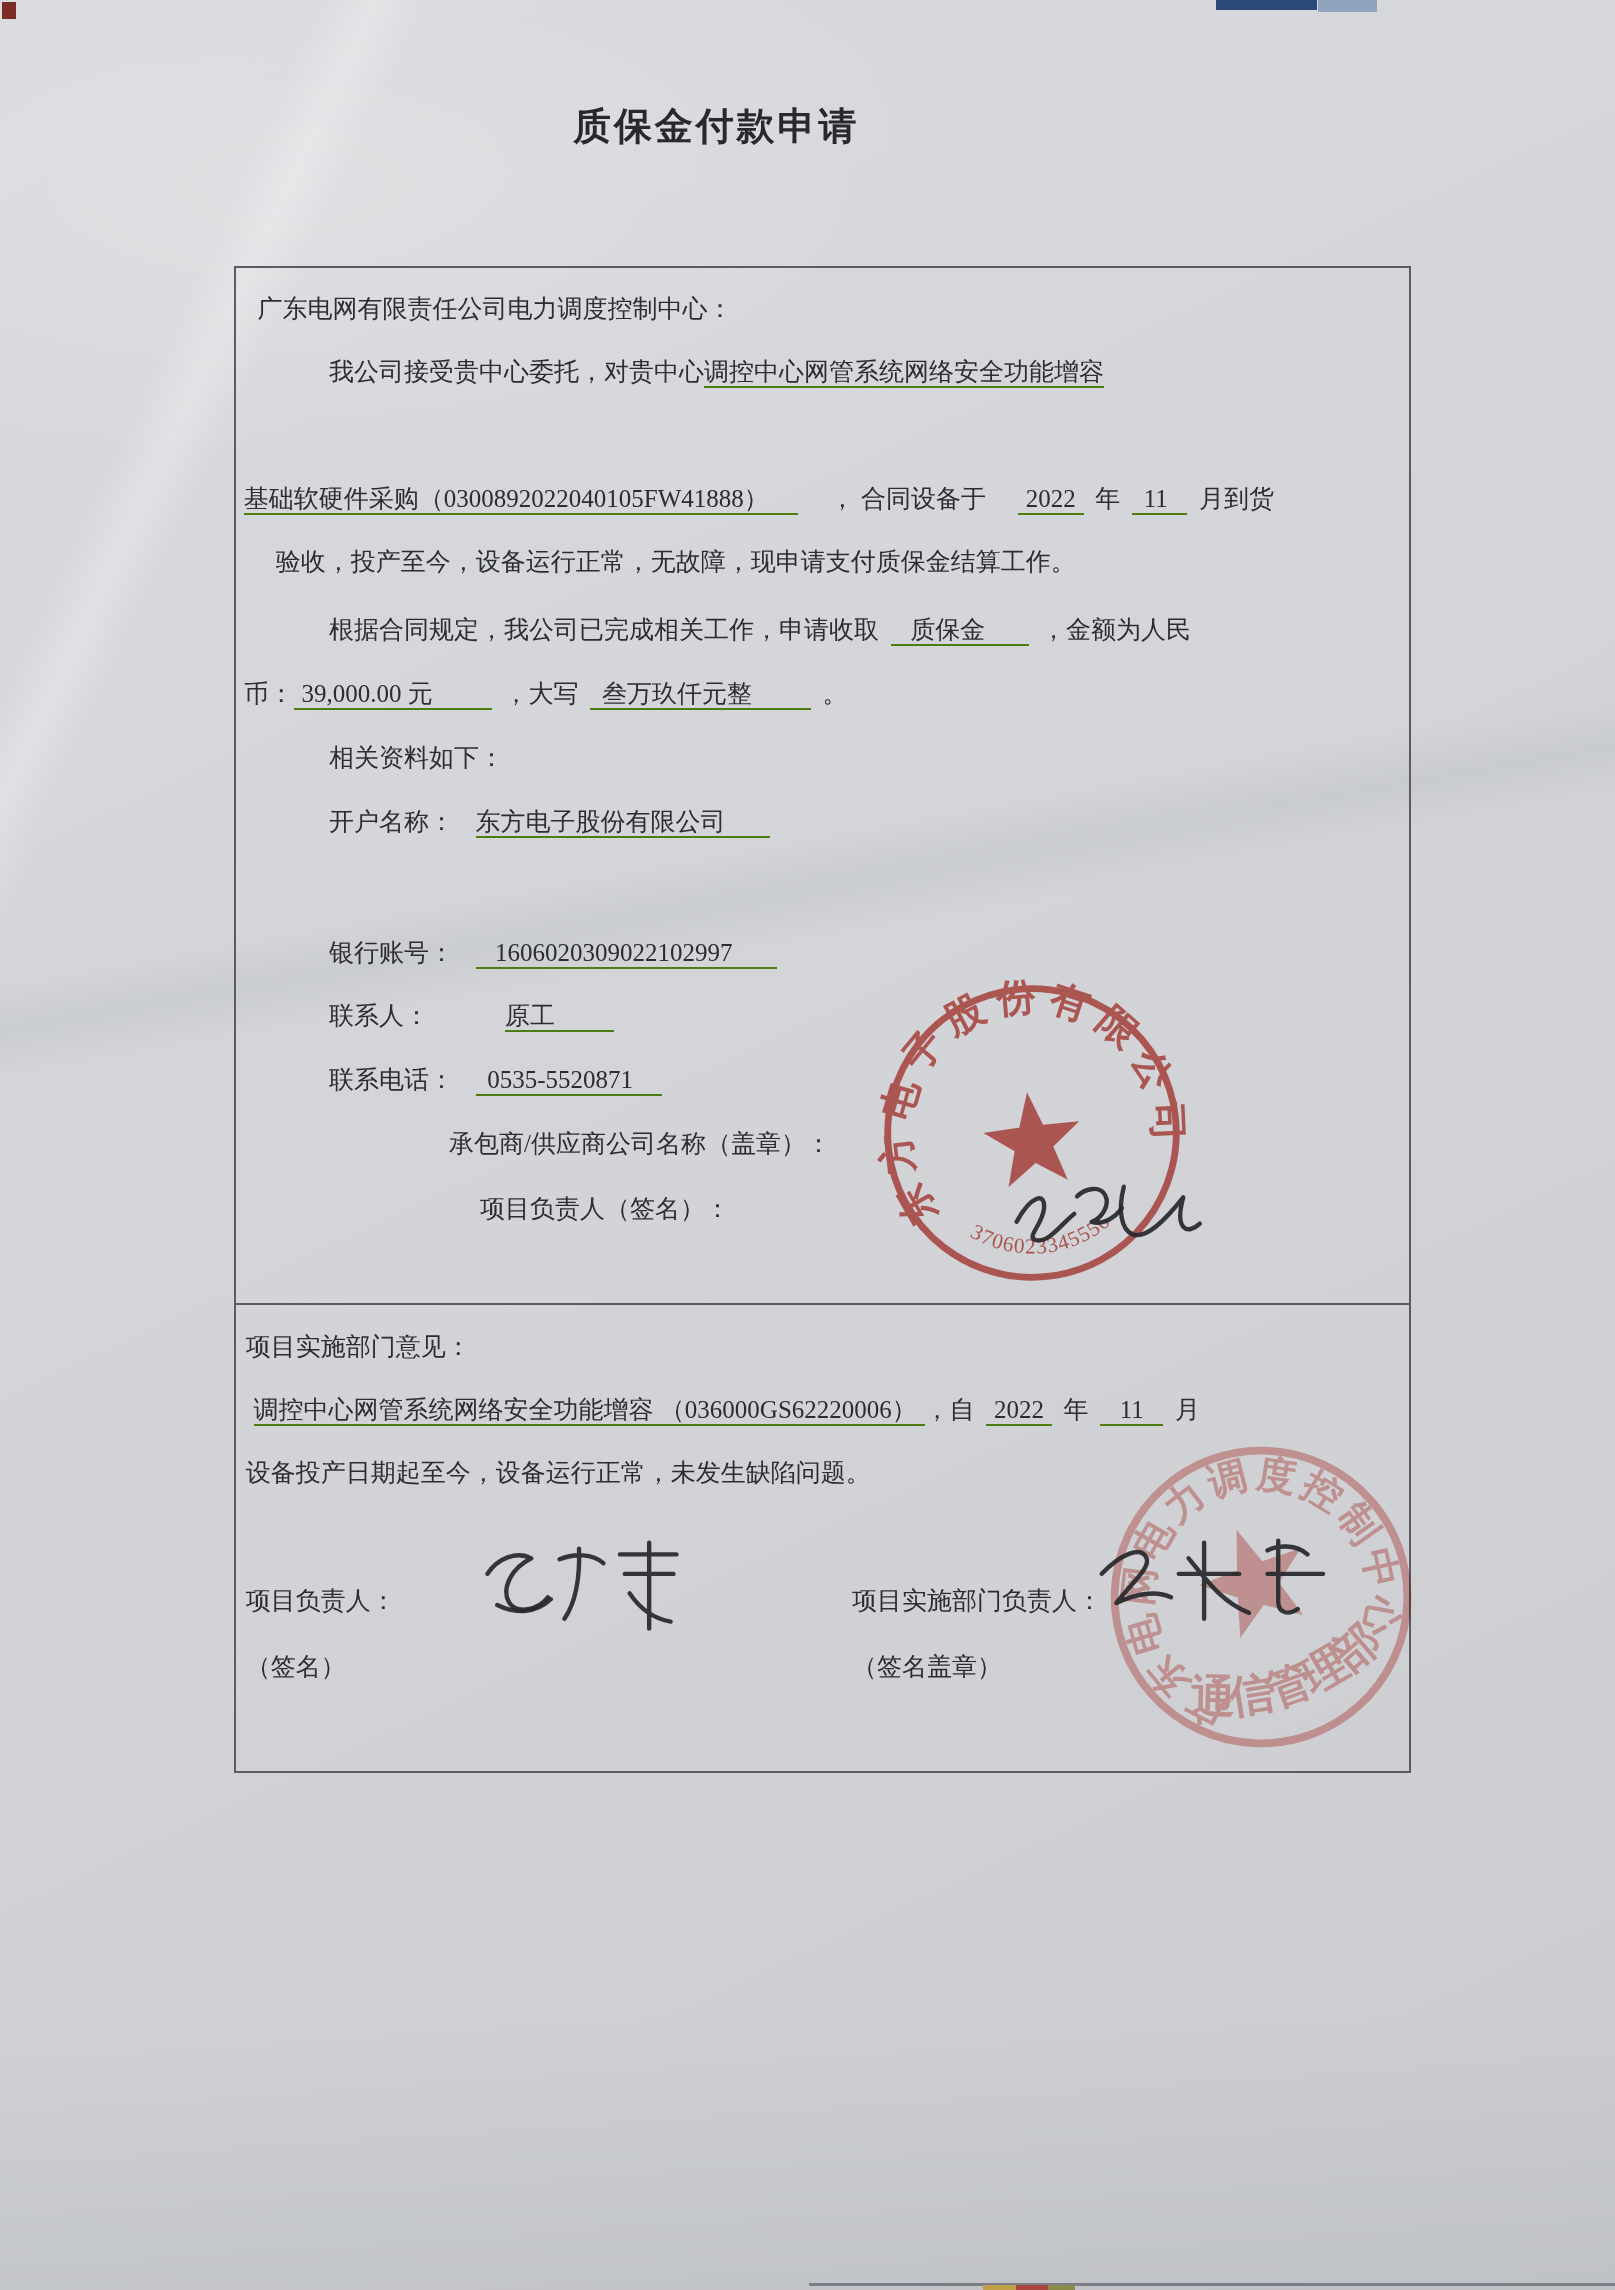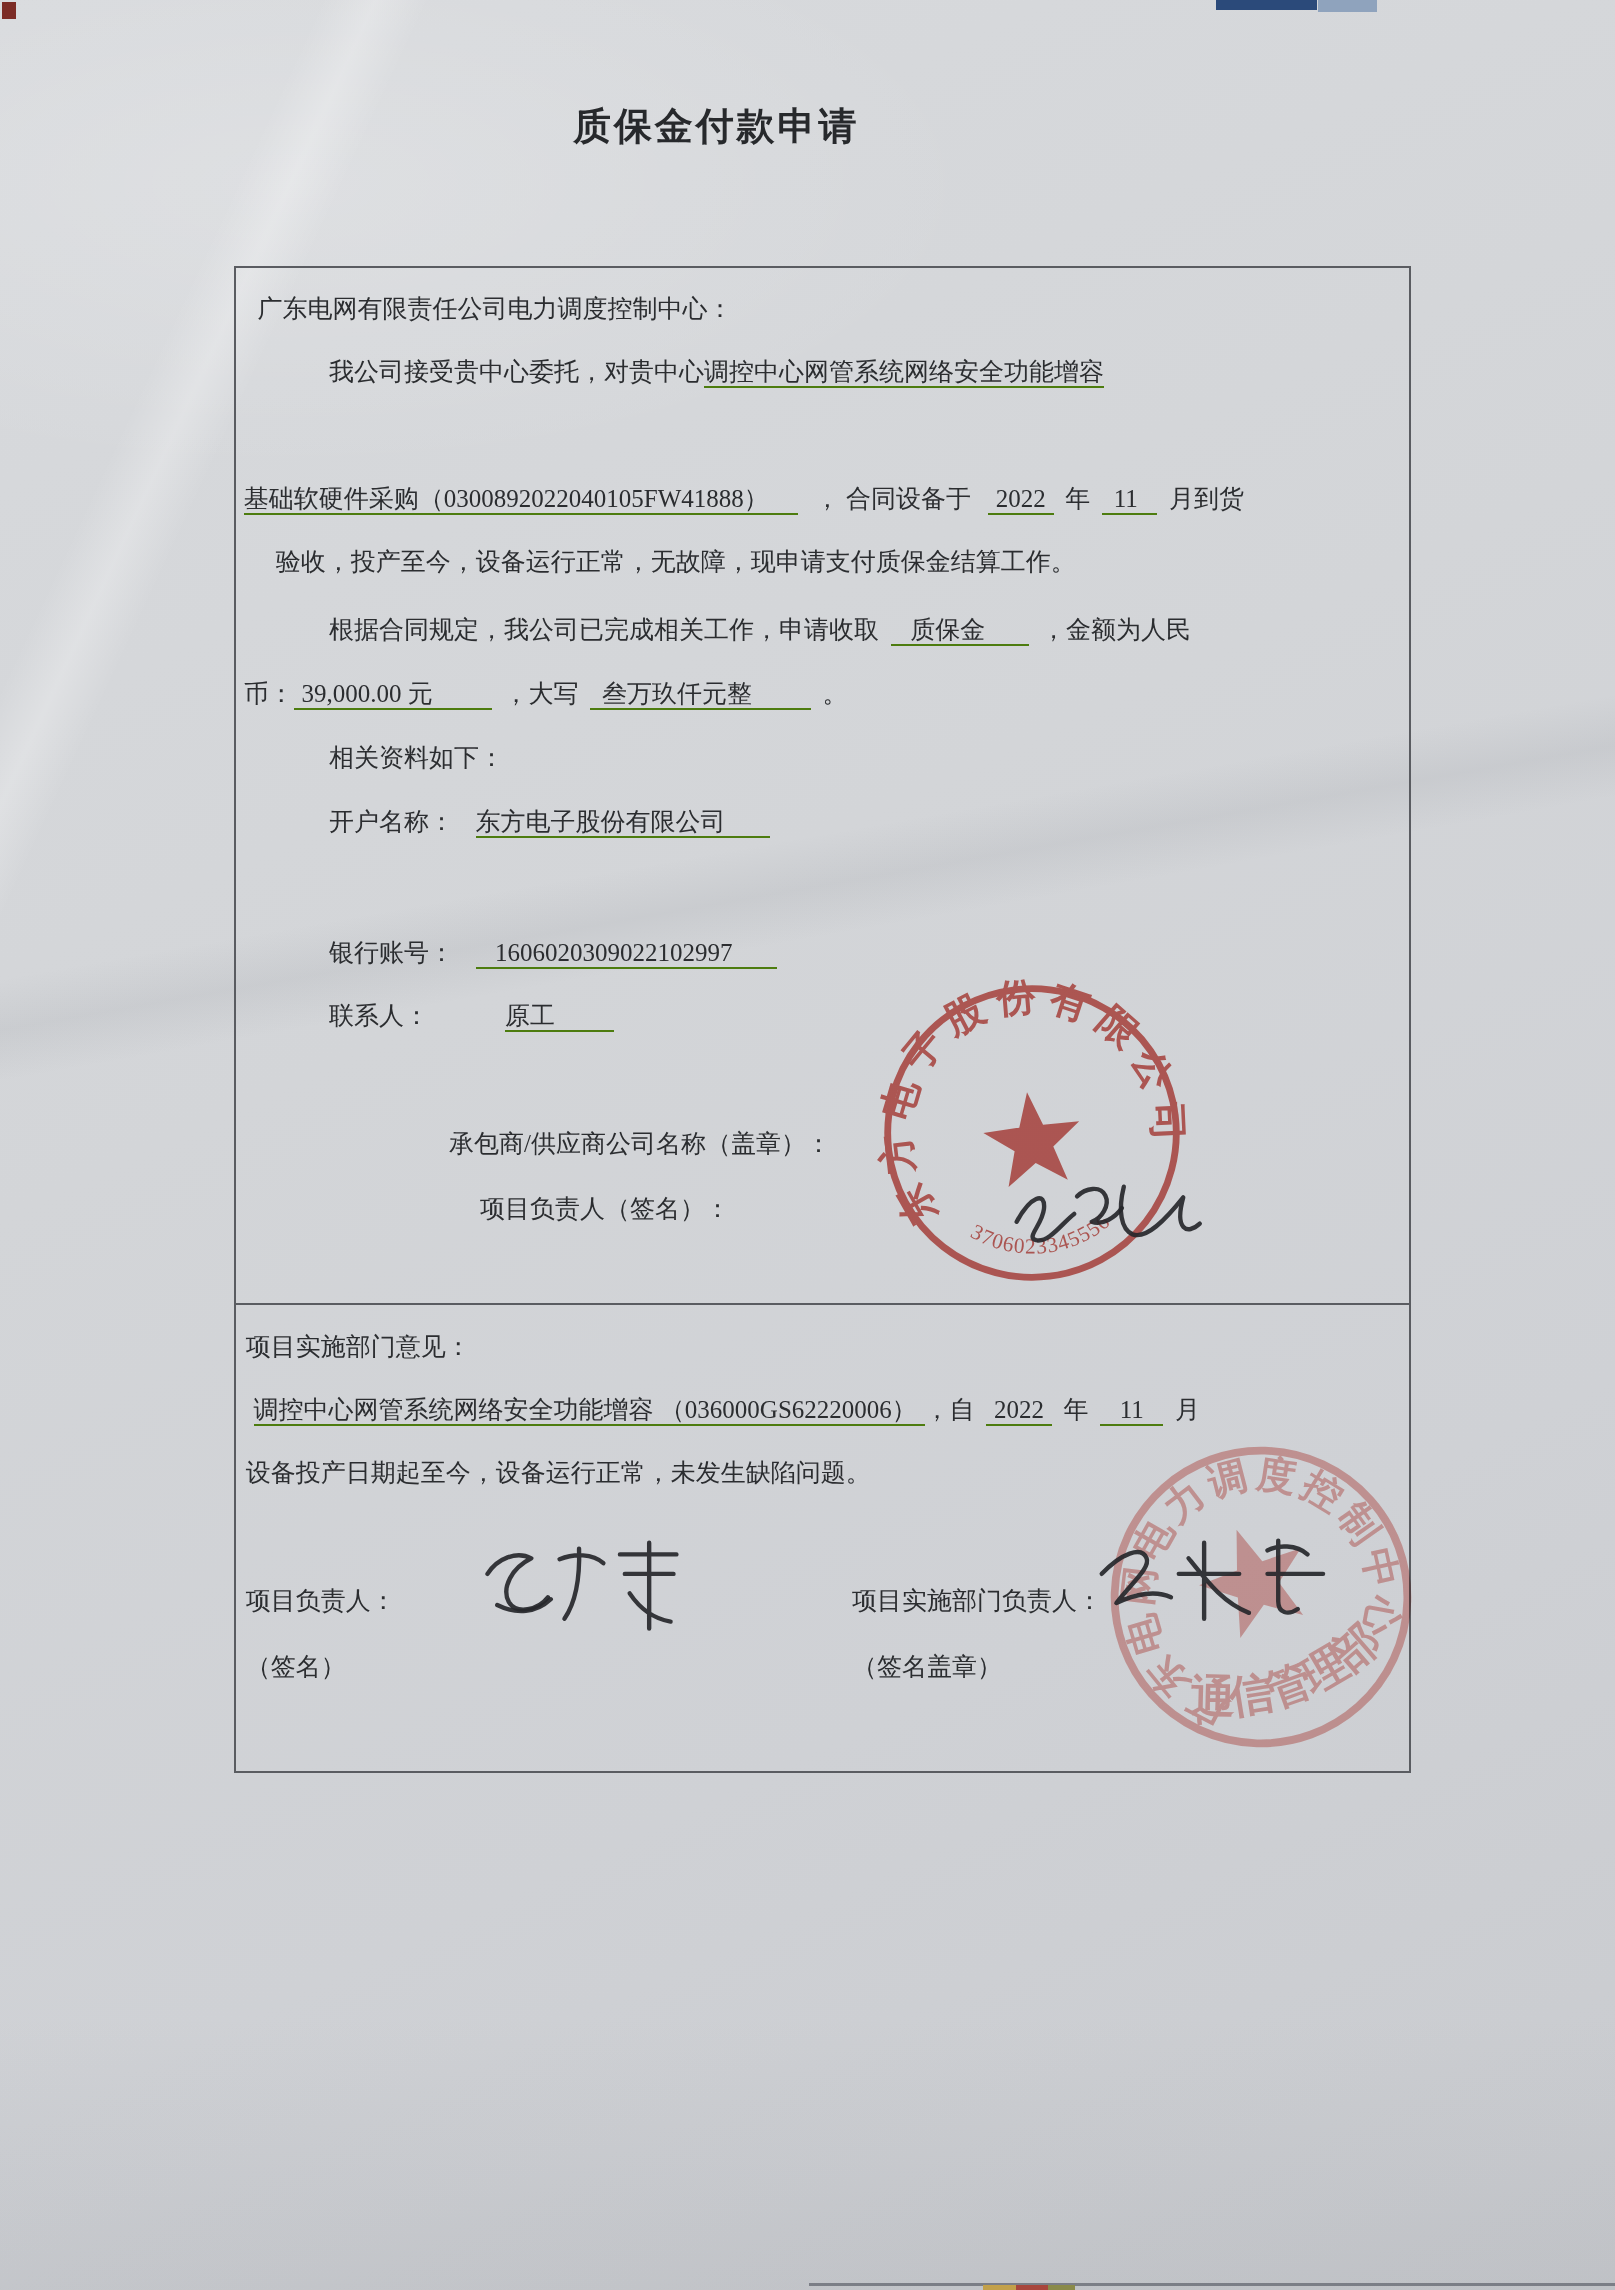--- a/index.html
+++ b/index.html
@@ -25,21 +25,21 @@
     position:absolute;left:234px;top:266px;width:1173px;height:1503px;
     border:2px solid #5a5c61;
   }
   .divider{position:absolute;left:-2px;top:1035px;width:1177px;height:0;border-top:2px solid #5a5c61;}
   .line{position:absolute;white-space:nowrap;font-size:25px;line-height:37px;}
   .u{border-bottom:2px solid #4d7c0f;padding-bottom:1px;}
   .pl8{padding-left:7.8px}.pr8{padding-right:7.8px}
   .pl12{padding-left:11.7px}.pr20{padding-right:19.5px}
   .pl20{padding-left:19.5px}.pr30{padding-right:29px}
   .pr45{padding-right:44px}.pr60{padding-right:59px}
-  .ml12{margin-left:11.7px}.ml18{margin-left:17px}.ml22{margin-left:21.5px}.ml50{margin-left:76px}
+  .ml12{margin-left:11.7px}.ml18{margin-left:32px}.ml22{margin-left:21.5px}.ml50{margin-left:76px}
   .stamp{position:absolute;mix-blend-mode:multiply;}
   .stamp-a{left:876px;top:977px;opacity:.84;}
   .stamp-b{left:1100px;top:1436px;opacity:.72;}
   .sig{position:absolute;}
   .sig path{fill:none;stroke:#26272b;stroke-width:4.5;stroke-linecap:round;stroke-linejoin:round;opacity:.92;}
   .artifact{position:absolute;}
 </style>
 </head>
 <body>
 
@@ -87,20 +87,23 @@
   </div>
 
   <div class="line" style="left:93px;top:535px;">
     <span>开户名称：</span><span class="u ml22 pr45">东方电子股份有限公司</span>
   </div>
   <div class="line" style="left:93px;top:666px;">
     <span>银行账号：</span><span class="u ml22 pl20 pr45">1606020309022102997</span>
   </div>
   <div class="line" style="left:93px;top:729px;">
     <span>联系人：</span><span class="u ml50 pr60">原工</span>
+  </div>
+  <div class="line" style="left:93px;top:793px;">
+    <span>联系电话：</span><span class="u ml22 pl12 pr30">0535-5520871</span>
   </div>
 
   <div class="line" style="left:213px;top:857px;">
     <span>承包商/供应商公司名称（盖章）：</span>
   </div>
   <div class="line" style="left:244px;top:922px;">
     <span>项目负责人（签名）：</span>
   </div>
 
   <div class="divider"></div>

